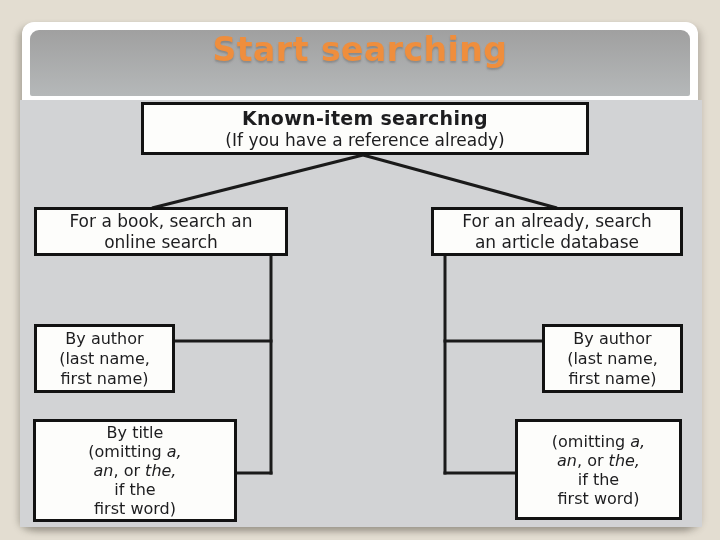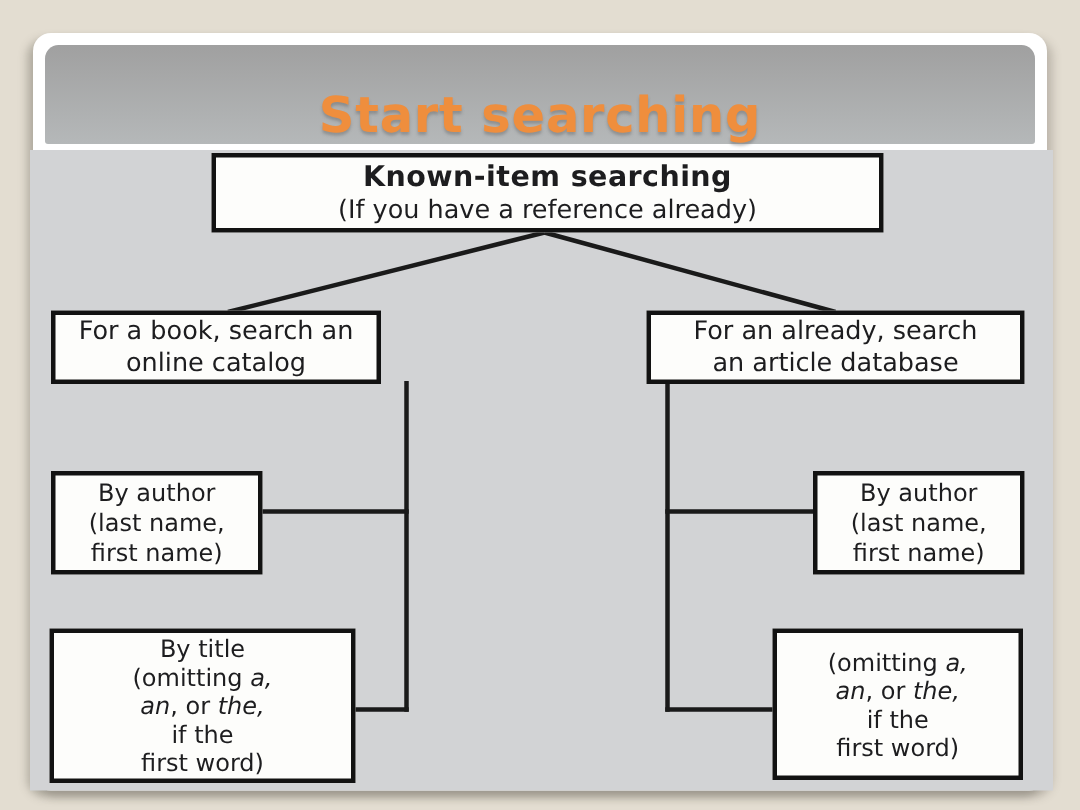--- a/index.html
+++ b/index.html
@@ -15,21 +15,21 @@
   }
   .card{
     position:absolute;left:22px;top:22px;width:676px;height:505px;
     background:var(--card);border-radius:12px;
     box-shadow:-4px 4px 6px rgba(90,85,75,0.35), 4px 4px 6px rgba(90,85,75,0.25);
   }
   .header{
     position:absolute;left:8px;top:8px;right:8px;height:66px;
     background:linear-gradient(to bottom,var(--header-top),var(--header-bottom));
     border-radius:9px 9px 2px 2px;
-    display:flex;align-items:flex-end;justify-content:center;
+    display:flex;align-items:flex-start;justify-content:center;
   }
   .slide-title{
     font-size:33px;font-weight:bold;letter-spacing:0.5px;
     color:var(--title-text);
     text-shadow:0 2px 2px rgba(80,80,80,0.35);
   }
   .panel{
     position:absolute;left:20px;top:100px;width:682px;height:427px;
     background:var(--panel);
   }
@@ -37,24 +37,24 @@
   .fbox{
     position:absolute;box-sizing:border-box;
     background:var(--box-fill);border:3px solid var(--box-border);
     color:var(--box-text);text-align:right;
     display:flex;flex-direction:column;align-items:center;justify-content:center;
   }
   .fbox em{font-style:italic;}
   .root-box{left:121px;top:2px;width:448px;height:53px;}
   .root-title{font-size:19px;font-weight:bold;line-height:24px;letter-spacing:0.3px;}
   .root-sub{font-size:17px;line-height:21px;}
-  .branch-box{left:14px;top:107px;width:220px;height:49px;font-size:17px;line-height:21px;}
+  .branch-box{left:14px;top:107px;width:254px;height:49px;font-size:17px;line-height:21px;}
   .branch-box.right{left:411px;width:252px;}
   .leaf{font-size:16px;}
-  .author-box{left:14px;top:214px;width:141px;height:69px;line-height:20px;}
+  .author-box{left:14px;top:224px;width:141px;height:69px;line-height:20px;}
   .author-box.right{left:522px;}
   .title-box{left:13px;top:319px;width:204px;height:103px;line-height:19px;}
   .title-box.right{left:495px;top:319px;width:167px;height:101px;}
 </style>
 </head>
 <body>
 
 <div class="card">
   <div class="header">
     <div class="slide-title">Start searching</div>
@@ -76,21 +76,21 @@
     </g>
   </svg>
 
   <div class="fbox root-box">
     <div class="root-title">Known-item searching</div>
     <div class="root-sub">(If you have a reference already)</div>
   </div>
 
   <div class="fbox branch-box">
       <div><span>For a book, search an</span></div>
-      <div><span>online catalog</span></div>
+      <div><span>online search</span></div>
     </div>
 
   <div class="fbox branch-box right">
       <div><span>For an already, search</span></div>
       <div><span>an article database</span></div>
     </div>
 
   <div class="fbox leaf author-box">
       <div><span>By author</span></div>
       <div><span>(last name,</span></div>

